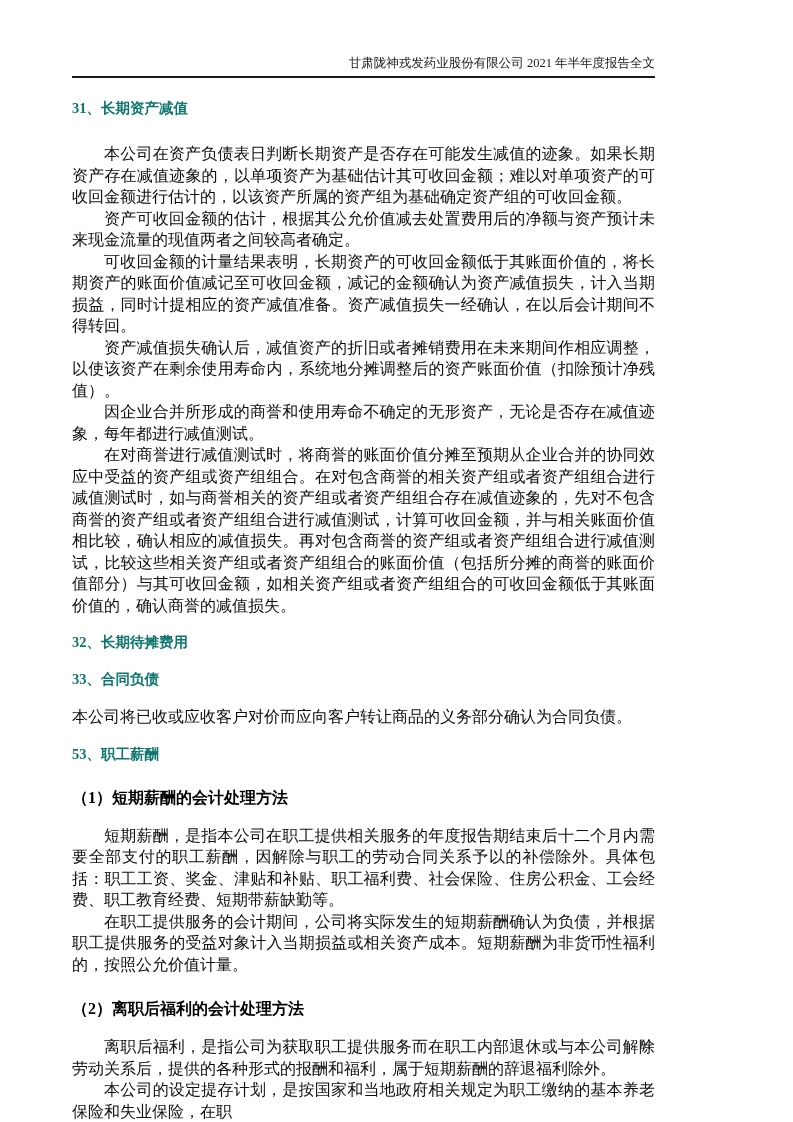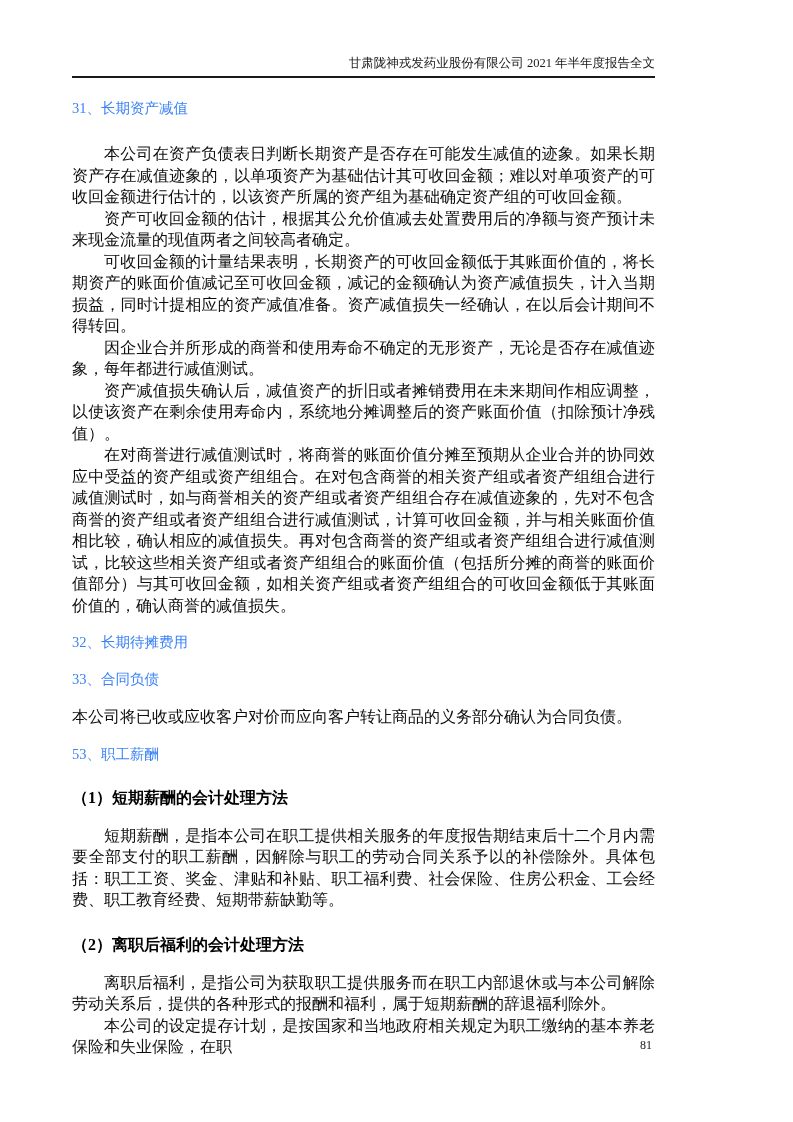--- a/index.html
+++ b/index.html
@@ -27,23 +27,23 @@
     padding-bottom: 5px;
     border-bottom: 2px solid #1a1a1a;
     text-align: right;
     font-size: 12.5px;
     line-height: 15px;
     color: #1a1a1a;
   }
   .sec-heading {
     font-size: 14.5px;
     line-height: 20px;
-    font-weight: normal;
+    font-weight: bold;
     margin: 16px 0 17px 0;
-    color: #3b82f6;
+    color: #0f766e;
   }
   .sec-heading.first {
     margin-top: 20px;
     margin-bottom: 25px;
   }
   .sub-heading {
     font-size: 16px;
     line-height: 20px;
     font-weight: bold;
     margin: 24px 0 17px 0;
@@ -77,36 +77,37 @@
 
     <div class="header">
       <span>甘肃陇神戎发药业股份有限公司 2021 年半年度报告全文</span>
     </div>
 
     <div class="sec-heading first">31、长期资产减值</div>
 
     <p class="para">本公司在资产负债表日判断长期资产是否存在可能发生减值的迹象。如果长期资产存在减值迹象的，以单项资产为基础估计其可收回金额；难以对单项资产的可收回金额进行估计的，以该资产所属的资产组为基础确定资产组的可收回金额。</p>
     <p class="para">资产可收回金额的估计，根据其公允价值减去处置费用后的净额与资产预计未来现金流量的现值两者之间较高者确定。</p>
     <p class="para">可收回金额的计量结果表明，长期资产的可收回金额低于其账面价值的，将长期资产的账面价值减记至可收回金额，减记的金额确认为资产减值损失，计入当期损益，同时计提相应的资产减值准备。资产减值损失一经确认，在以后会计期间不得转回。</p>
+    <p class="para">资产减值损失确认后，减值资产的折旧或者摊销费用在未来期间作相应调整，以使该资产在剩余使用寿命内，系统地分摊调整后的资产账面价值（扣除预计净残值）。</p>
     <p class="para">因企业合并所形成的商誉和使用寿命不确定的无形资产，无论是否存在减值迹象，每年都进行减值测试。</p>
-    <p class="para">资产减值损失确认后，减值资产的折旧或者摊销费用在未来期间作相应调整，以使该资产在剩余使用寿命内，系统地分摊调整后的资产账面价值（扣除预计净残值）。</p>
     <p class="para">在对商誉进行减值测试时，将商誉的账面价值分摊至预期从企业合并的协同效应中受益的资产组或资产组组合。在对包含商誉的相关资产组或者资产组组合进行减值测试时，如与商誉相关的资产组或者资产组组合存在减值迹象的，先对不包含商誉的资产组或者资产组组合进行减值测试，计算可收回金额，并与相关账面价值相比较，确认相应的减值损失。再对包含商誉的资产组或者资产组组合进行减值测试，比较这些相关资产组或者资产组组合的账面价值（包括所分摊的商誉的账面价值部分）与其可收回金额，如相关资产组或者资产组组合的可收回金额低于其账面价值的，确认商誉的减值损失。</p>
 
     <div class="sec-heading">32、长期待摊费用</div>
 
 
     <div class="sec-heading">33、合同负债</div>
 
     <p class="para noindent">本公司将已收或应收客户对价而应向客户转让商品的义务部分确认为合同负债。</p>
 
     <div class="sec-heading">53、职工薪酬</div>
 
     <div class="sub-heading">（1）短期薪酬的会计处理方法</div>
 
     <p class="para">短期薪酬，是指本公司在职工提供相关服务的年度报告期结束后十二个月内需要全部支付的职工薪酬，因解除与职工的劳动合同关系予以的补偿除外。具体包括：职工工资、奖金、津贴和补贴、职工福利费、社会保险、住房公积金、工会经费、职工教育经费、短期带薪缺勤等。</p>
+    <p class="para">在职工提供服务的会计期间，公司将实际发生的短期薪酬确认为负债，并根据职工提供服务的受益对象计入当期损益或相关资产成本。短期薪酬为非货币性福利的，按照公允价值计量。</p>
 
     <div class="sub-heading">（2）离职后福利的会计处理方法</div>
 
     <p class="para">离职后福利，是指公司为获取职工提供服务而在职工内部退休或与本公司解除劳动关系后，提供的各种形式的报酬和福利，属于短期薪酬的辞退福利除外。</p>
     <p class="para">本公司的设定提存计划，是按国家和当地政府相关规定为职工缴纳的基本养老保险和失业保险，在职</p>
 
   </div>
 
   <div class="page-number">81</div>
 </div>

